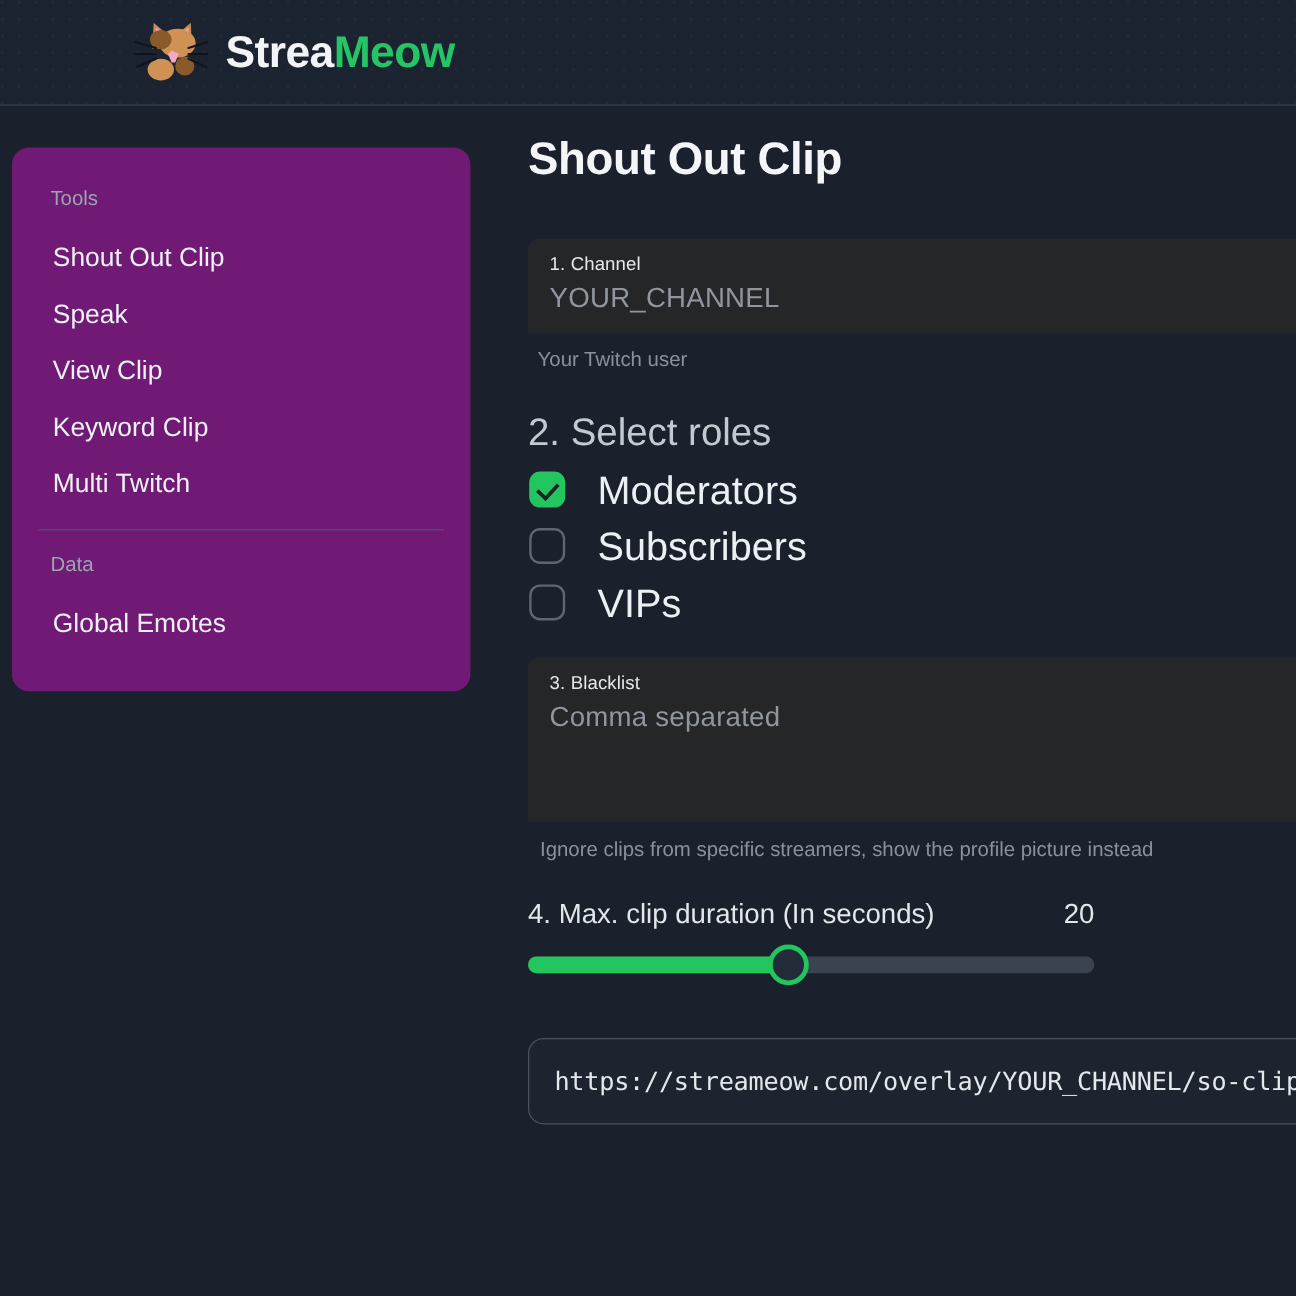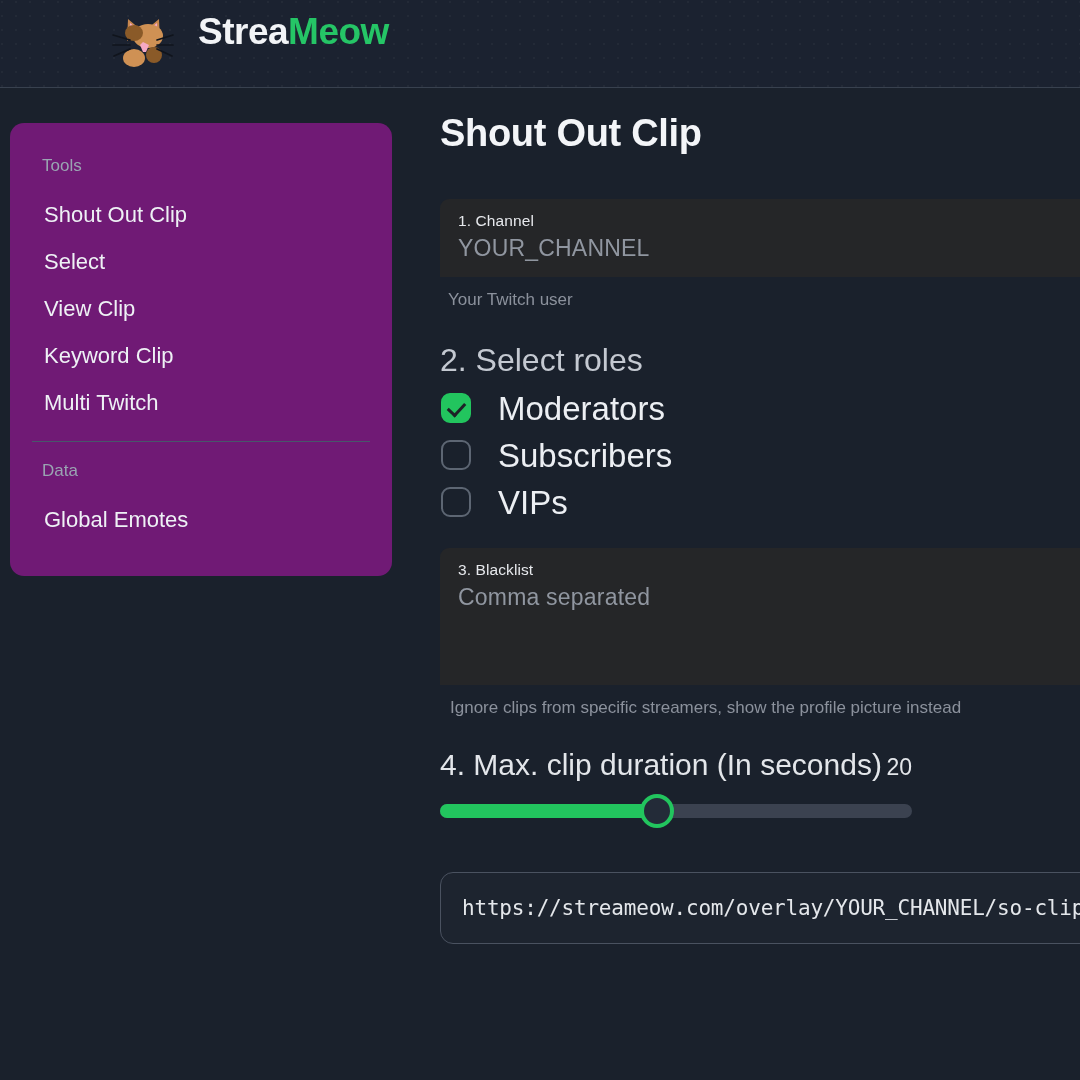--- a/index.html
+++ b/index.html
@@ -28,23 +28,23 @@
     background-image:
       radial-gradient(circle at 2px 2px, rgba(255,255,255,0.035) 1px, transparent 1.4px);
     background-size: 14px 14px;
     border-bottom: 1px solid #38414f;
     display: flex;
     align-items: center;
   }
 
   #brand-logo-wrap {
     display: flex;
-    align-items: flex-start;
+    align-items: center;
     margin-left: 112px;
-    gap: 24px;
+    gap: 14px;
   }
 
   #cat-mark { display: block; }
 
   #brand-wordmark {
     font-size: 37px;
     font-weight: bold;
     letter-spacing: -0.5px;
     line-height: 1;
     white-space: nowrap;
@@ -196,21 +196,21 @@
 
   
   #slider-block { margin-top: 32px; }
 
   #slider-head {
     display: flex;
     align-items: baseline;
     width: 472px;
   }
   #slider-caption {
-    font-size: 30px;
+    font-size: 23px;
     color: #e3e6ea;
     white-space: nowrap;
     line-height: 1;
   }
   #slider-value {
     margin-left: auto;
     font-size: 23px;
     color: #e3e6ea;
     line-height: 1;
   }
@@ -301,21 +301,21 @@
       <span class="w-strea">Strea</span><span class="w-meow">Meow</span>
     </div>
   </div>
 </header>
 
 <nav id="sidebar-card">
 
   <div class="side-section-title">Tools</div>
 
   <a class="side-link">Shout Out Clip</a>
-  <a class="side-link">Select</a>
+  <a class="side-link">Speak</a>
   <a class="side-link">View Clip</a>
   <a class="side-link">Keyword Clip</a>
   <a class="side-link">Multi Twitch</a>
 
   <div id="sidebar-divider"></div>
 
   <div class="side-section-title">Data</div>
 
   <a class="side-link">Global Emotes</a>
 </nav>

